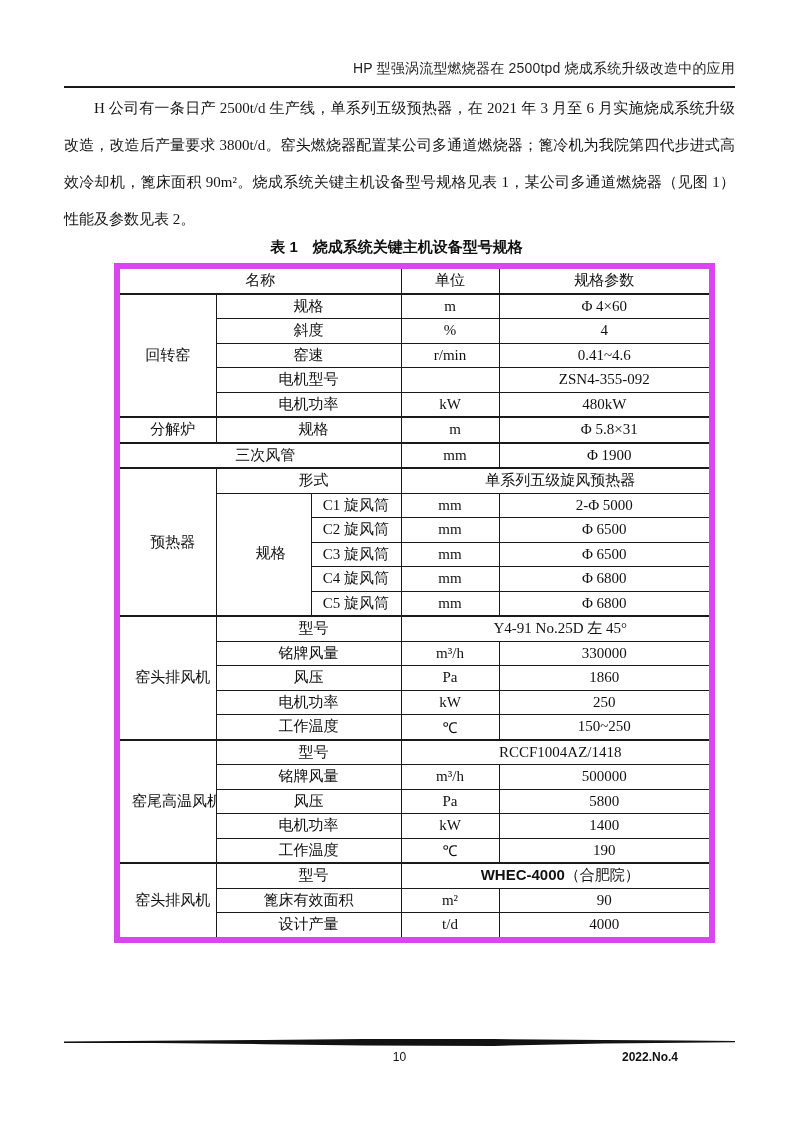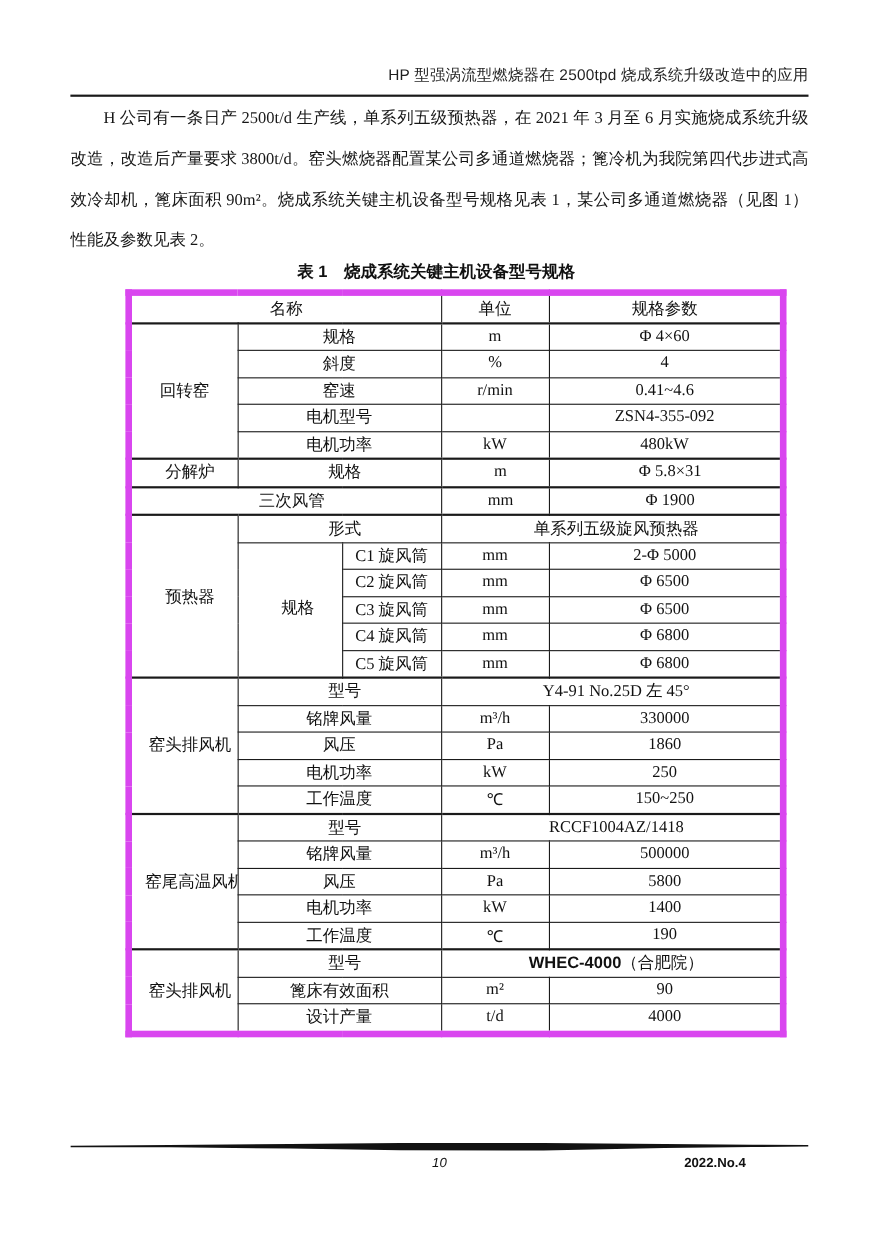--- a/index.html
+++ b/index.html
@@ -52,21 +52,21 @@
   }
   tr.hdr td { border-bottom-width:2px; }
   tr.sect td { border-top-width:2px;padding-left:12px; }
   .vtext span { display:inline-block; width:1.05em; word-break:break-all; line-height:1.45; }
   .brand { font-family:"Liberation Sans", sans-serif; font-weight:700;margin-top:32px; }
   .footer-rule { position:absolute; top:1038px; left:64px; width:671px; height:10px; }
   .footer-text {
     position:absolute; top:1050px; left:64px; width:671px; height:18px;
     font-family:"Liberation Sans", sans-serif; font-size:12px; color:#111;
   }
-  .page-num { position:absolute; left:50%; transform:translateX(-50%); top:0;font-style:italic; }
+  .page-num { position:absolute; left:50%; transform:translateX(-50%); top:0; }
   .issue-num { position:absolute; right:57px; top:0;font-weight:bold; }
 </style>
 </head>
 <body>
 
 <div class="running-head">HP 型强涡流型燃烧器在 2500tpd 烧成系统升级改造中的应用</div>
 <div class="head-rule"></div>
 
 <p class="intro">H 公司有一条日产 2500t/d 生产线，单系列五级预热器，在 2021 年 3 月至 6 月实施烧成系统升级改造，改造后产量要求 3800t/d。窑头燃烧器配置某公司多通道燃烧器；篦冷机为我院第四代步进式高效冷却机，篦床面积 90m²。烧成系统关键主机设备型号规格见表 1，某公司多通道燃烧器（见图 1）性能及参数见表 2。</p>
 

